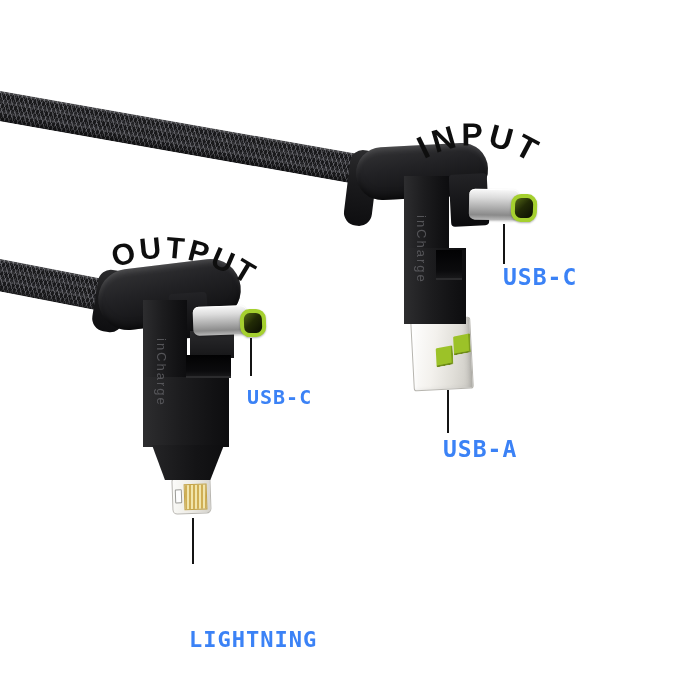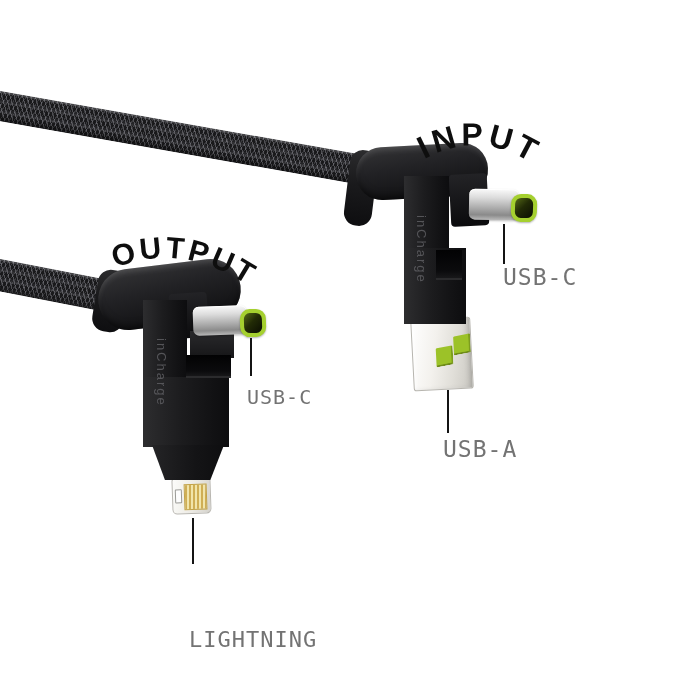--- a/index.html
+++ b/index.html
@@ -124,23 +124,23 @@
   }
 
   
   .leader{position:absolute;width:2px;background:#141414;z-index:6;}
   .leader-usbc-in{left:503px;top:224px;height:40px;}
   .leader-usba{left:447px;top:390px;height:43px;}
   .leader-usbc-out{left:250px;top:338px;height:38px;}
   .leader-lightning{left:192px;top:518px;height:46px;}
 
   .port-label{
-    position:absolute;color:#737373;z-index:6;white-space:pre;
+    position:absolute;color:#3b82f6;z-index:6;white-space:pre;
     font-family:"DejaVu Sans Mono","Liberation Mono",monospace;
-    font-size:23px;letter-spacing:1px;font-weight:400;
+    font-size:23px;letter-spacing:1px;font-weight:700;
   }
   .label-usbc-in{left:503px;top:264px;}
   .label-usba{left:443px;top:436px;}
   .label-usbc-out{left:247px;top:385px;font-size:20px;}
   .label-lightning{left:189px;top:570px;font-size:22px;line-height:28px;}
 
   
   .headings{position:absolute;left:0;top:0;z-index:10;pointer-events:none;}
   .heading{
     font-family:"Liberation Sans","DejaVu Sans",sans-serif;font-weight:bold;

